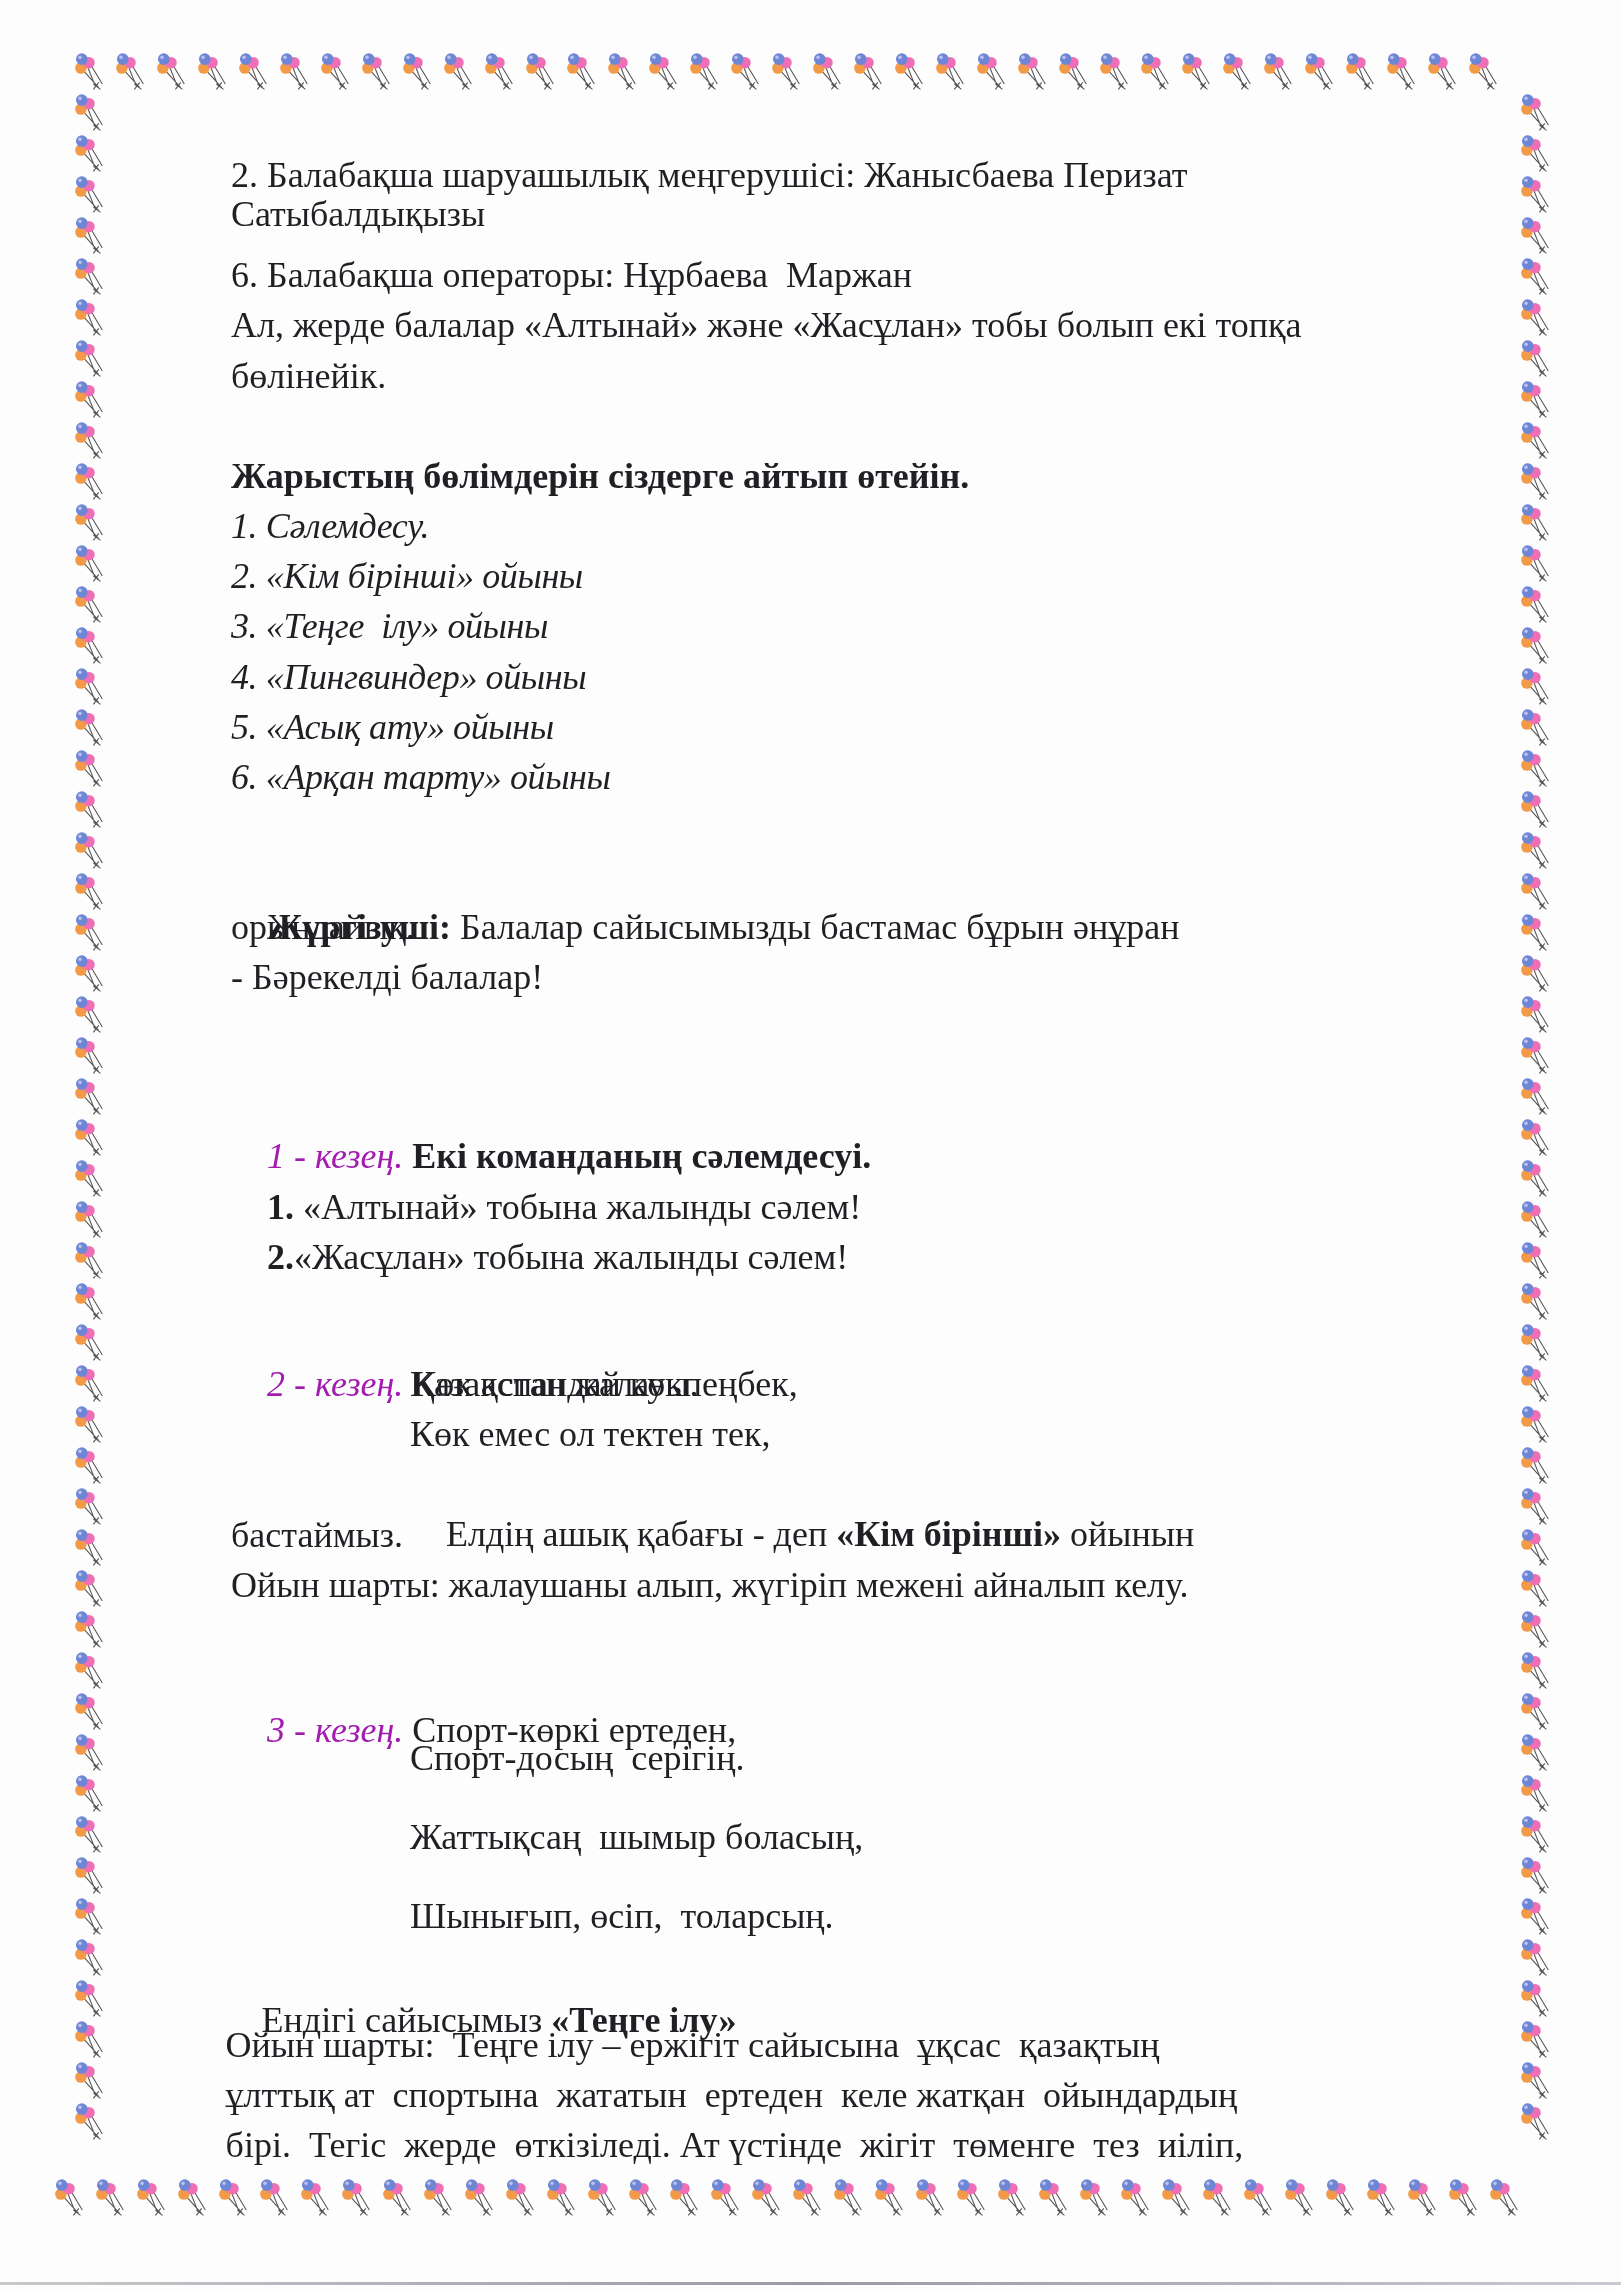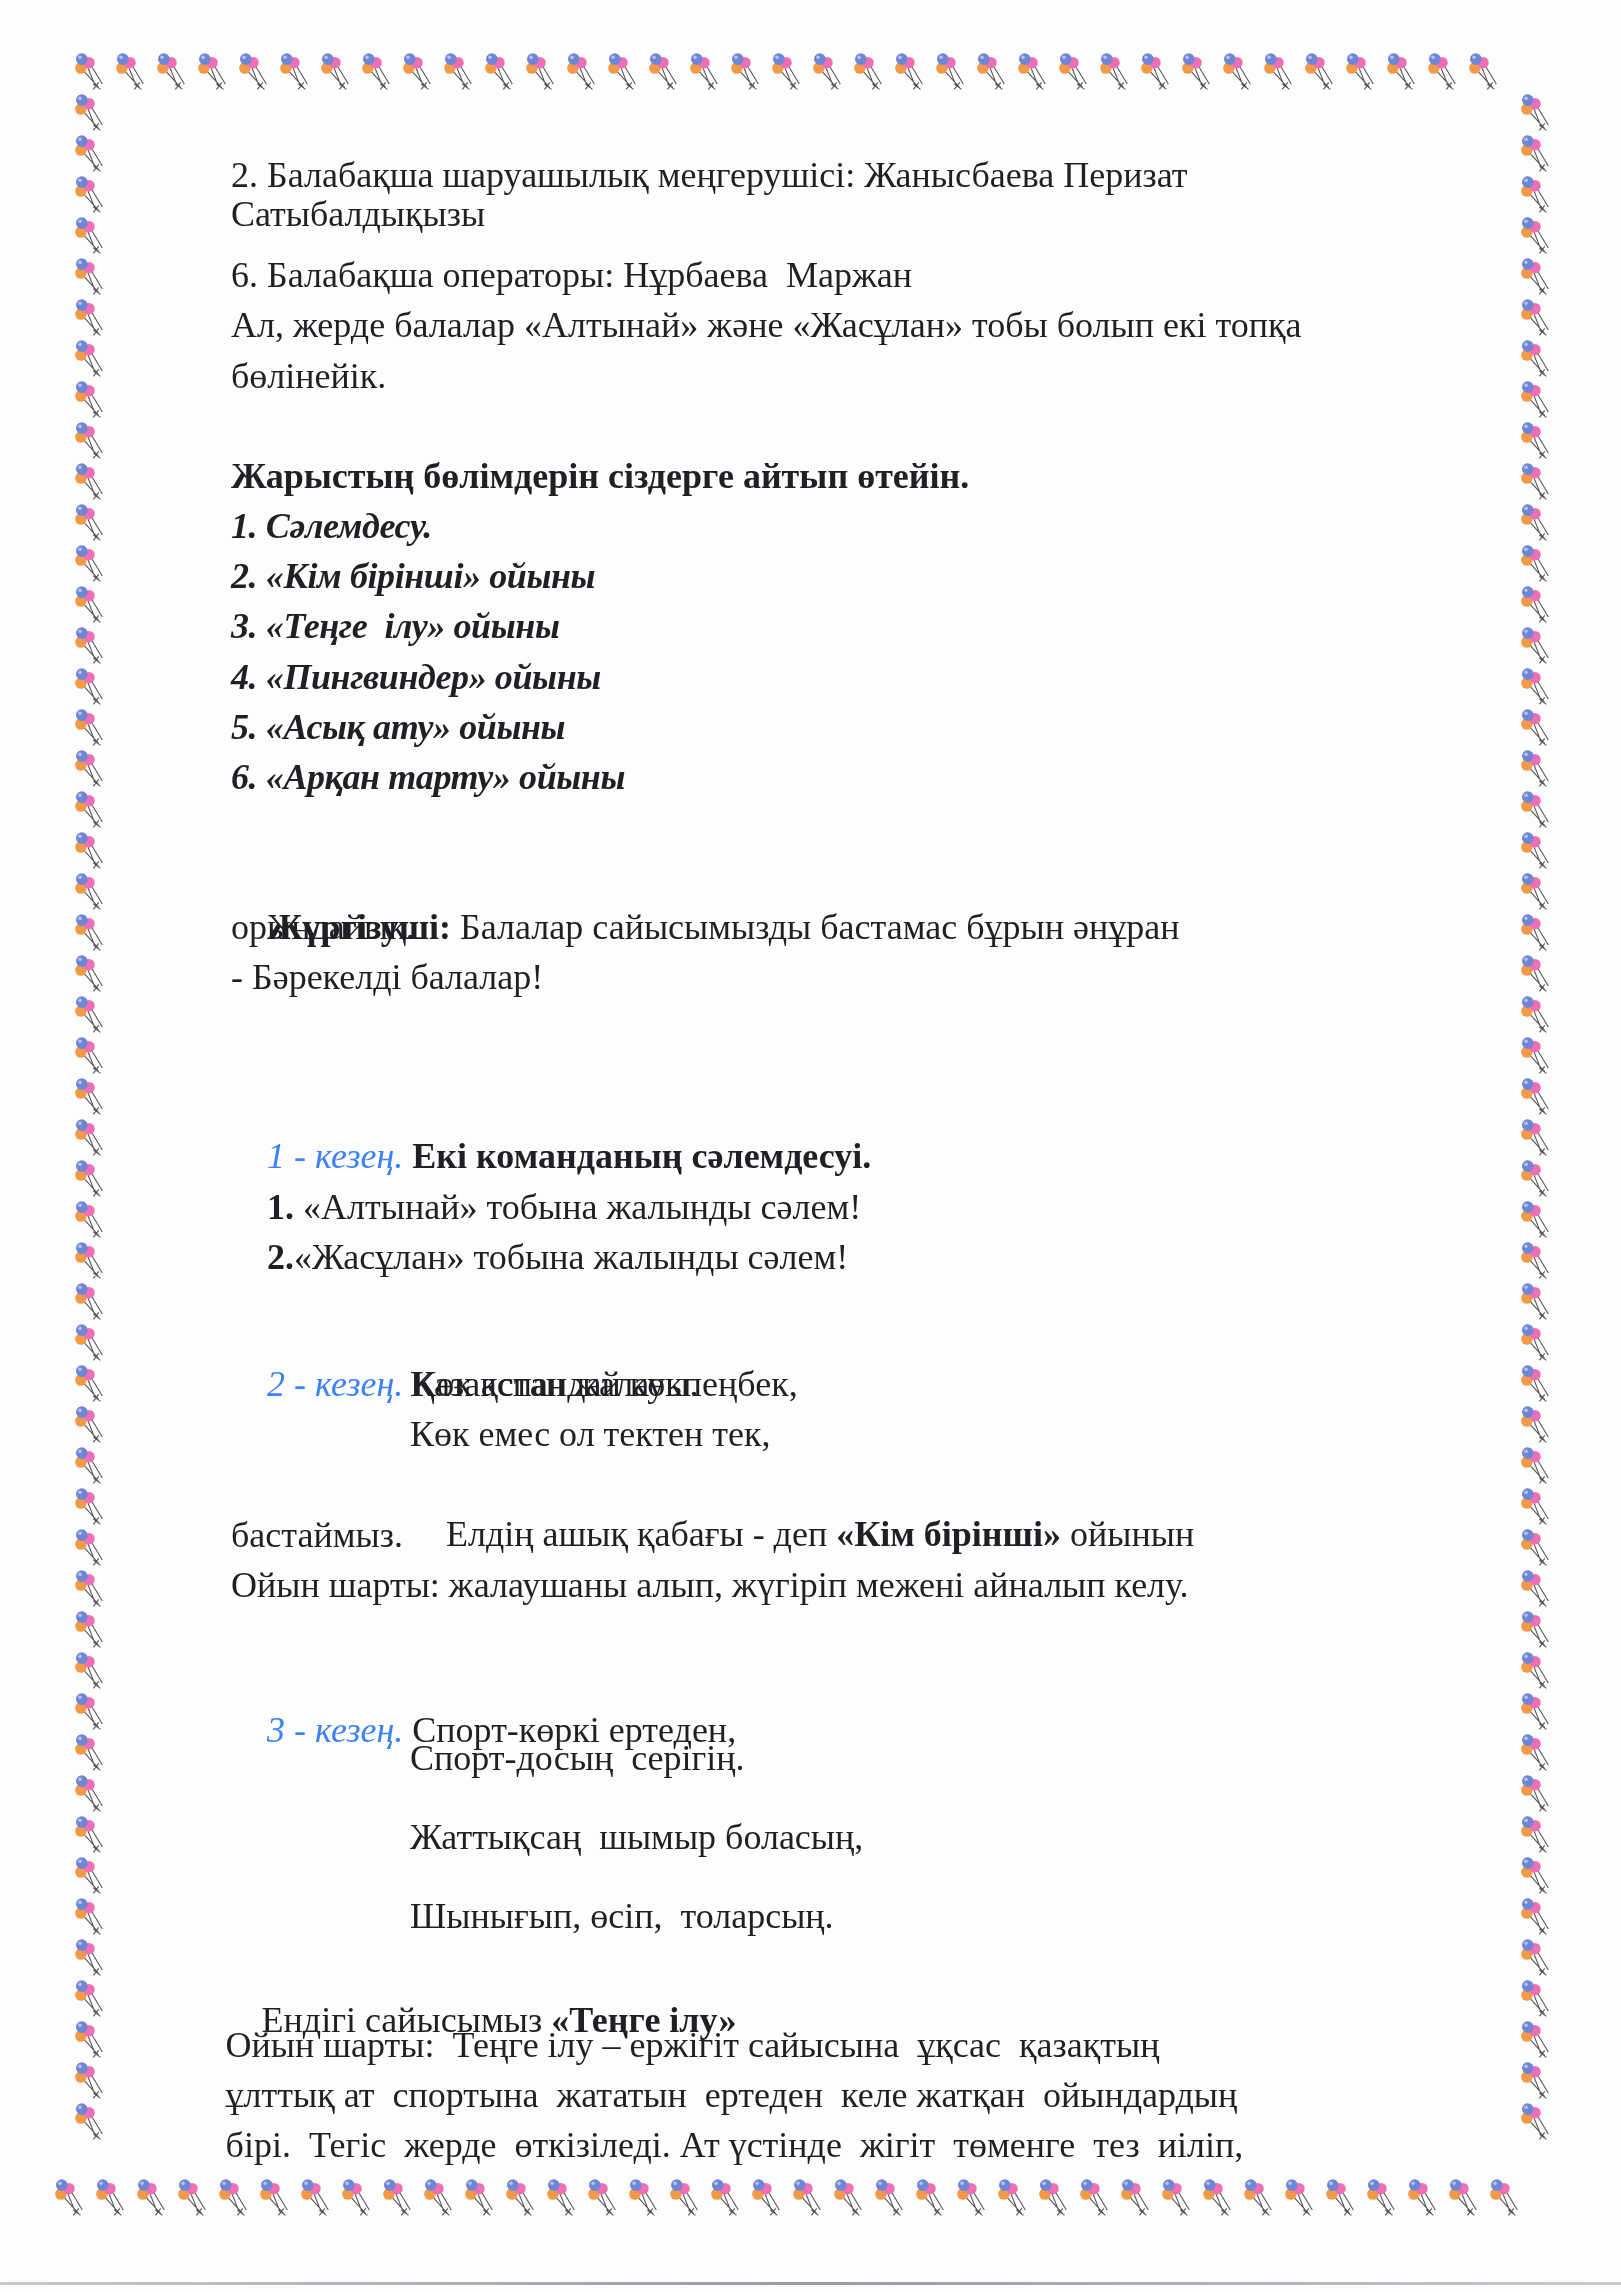--- a/index.html
+++ b/index.html
@@ -11,22 +11,22 @@
   }
   .border-row { position: absolute; display: flex; gap: 0; }
   .border-col { position: absolute; display: flex; flex-direction: column; }
   .balloon { width: 41px; height: 41px; display: block; }
   .content {
     position: absolute; left: 231px; top: 150px; width: 1290px;
     font-size: 36px; line-height: 50px;
   }
   .line { white-space: pre; position: absolute; left: 0; }
   .bold { font-weight: bold; }
-  .bi { font-weight: bold; font-style: italic; letter-spacing: -0.4px; }
-  .red { color: #3b82f6; font-style: italic; }
+  .bi { font-weight: normal; font-style: italic; letter-spacing: -0.4px; }
+  .red { color: #a21caf; font-style: italic; }
   .indent { left: 179px; }
   .scan-edge {
     position: absolute; left: 0; right: 0; top: 2282px; height: 2.7px;
     background: linear-gradient(90deg, #c8c8cc, #9a9aa4 50%, #c9c9cf);
   }
 </style>
 </head>
 <body>
 
 <div class="border-row" id="border-top" style="left:72px; top:52px;">

